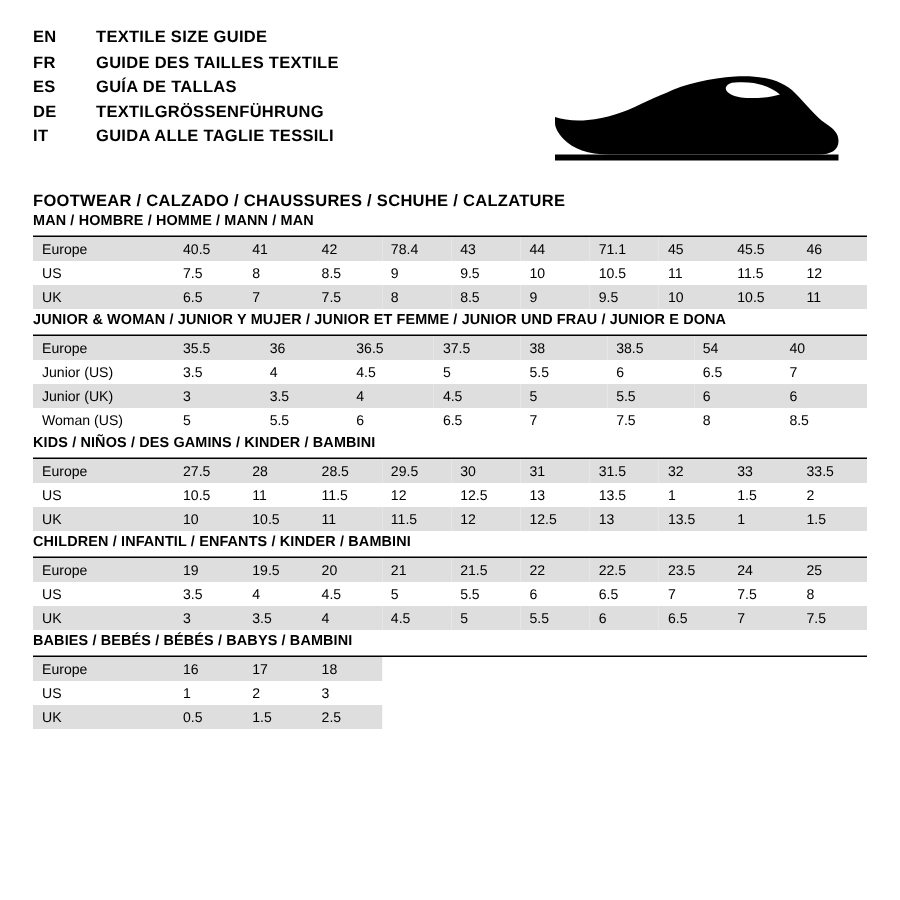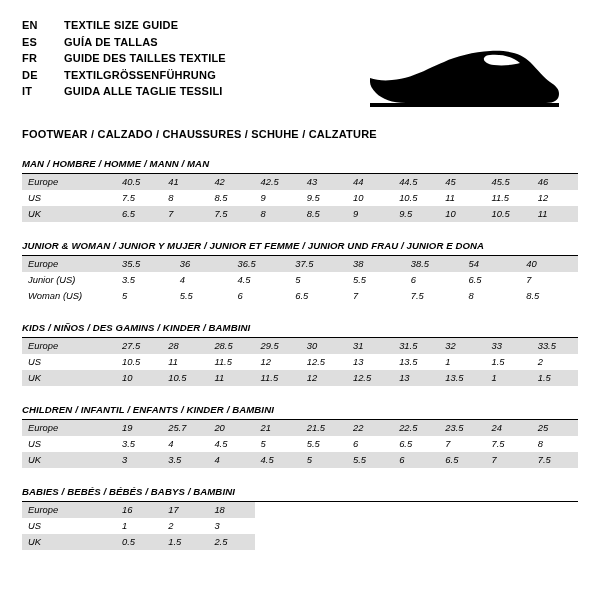--- a/index.html
+++ b/index.html
@@ -51,22 +51,21 @@
 
   .section-title {
     font-size: 11px;
     font-weight: bold;
     letter-spacing: 0.2px;
     margin-top: 14px;
   }
 
   
   .group {
-    margin-top: 18px;
-    font-style: italic;
+    margin-top: 2px;
   }
   .group-title {
     font-size: 9.6px;
     font-weight: bold;
     letter-spacing: 0.1px;
     padding-bottom: 4px;
     border-bottom: 1px solid #000000;
     margin-bottom: 0;
   }
   table.sizes {
@@ -98,26 +97,26 @@
 <div class="page">
 
   <div class="header">
     <table class="lang-table">
       <tbody>
         <tr>
           <td class="lang-code">EN</td>
           <td>TEXTILE SIZE GUIDE</td>
         </tr>
         <tr>
+          <td class="lang-code">FR</td>
+          <td>GUIDE DES TAILLES TEXTILE</td>
+        </tr>
+        <tr>
           <td class="lang-code">ES</td>
           <td>GUÍA DE TALLAS</td>
-        </tr>
-        <tr>
-          <td class="lang-code">FR</td>
-          <td>GUIDE DES TAILLES TEXTILE</td>
         </tr>
         <tr>
           <td class="lang-code">DE</td>
           <td>TEXTILGRÖSSENFÜHRUNG</td>
         </tr>
         <tr>
           <td class="lang-code">IT</td>
           <td>GUIDA ALLE TAGLIE TESSILI</td>
         </tr>
       </tbody>
@@ -136,24 +135,24 @@
 
   <div class="group">
     <div class="group-title">MAN / HOMBRE / HOMME / MANN / MAN</div>
     <table class="sizes">
       <tbody>
         <tr class="shaded">
           <td class="rowlabel">Europe</td>
           <td>40.5</td>
           <td>41</td>
           <td>42</td>
-          <td>42.5</td>
+          <td>78.4</td>
           <td>43</td>
           <td>44</td>
-          <td>44.5</td>
+          <td>71.1</td>
           <td>45</td>
           <td>45.5</td>
           <td>46</td>
         </tr>
         <tr>
           <td class="rowlabel">US</td>
           <td>7.5</td>
           <td>8</td>
           <td>8.5</td>
           <td>9</td>
@@ -199,20 +198,31 @@
         <tr>
           <td class="rowlabel">Junior (US)</td>
           <td>3.5</td>
           <td>4</td>
           <td>4.5</td>
           <td>5</td>
           <td>5.5</td>
           <td>6</td>
           <td>6.5</td>
           <td>7</td>
+        </tr>
+        <tr class="shaded">
+          <td class="rowlabel">Junior (UK)</td>
+          <td>3</td>
+          <td>3.5</td>
+          <td>4</td>
+          <td>4.5</td>
+          <td>5</td>
+          <td>5.5</td>
+          <td>6</td>
+          <td>6</td>
         </tr>
         <tr>
           <td class="rowlabel">Woman (US)</td>
           <td>5</td>
           <td>5.5</td>
           <td>6</td>
           <td>6.5</td>
           <td>7</td>
           <td>7.5</td>
           <td>8</td>
@@ -269,21 +279,21 @@
     </table>
   </div>
 
   <div class="group">
     <div class="group-title">CHILDREN / INFANTIL / ENFANTS / KINDER / BAMBINI</div>
     <table class="sizes">
       <tbody>
         <tr class="shaded">
           <td class="rowlabel">Europe</td>
           <td>19</td>
-          <td>25.7</td>
+          <td>19.5</td>
           <td>20</td>
           <td>21</td>
           <td>21.5</td>
           <td>22</td>
           <td>22.5</td>
           <td>23.5</td>
           <td>24</td>
           <td>25</td>
         </tr>
         <tr>

